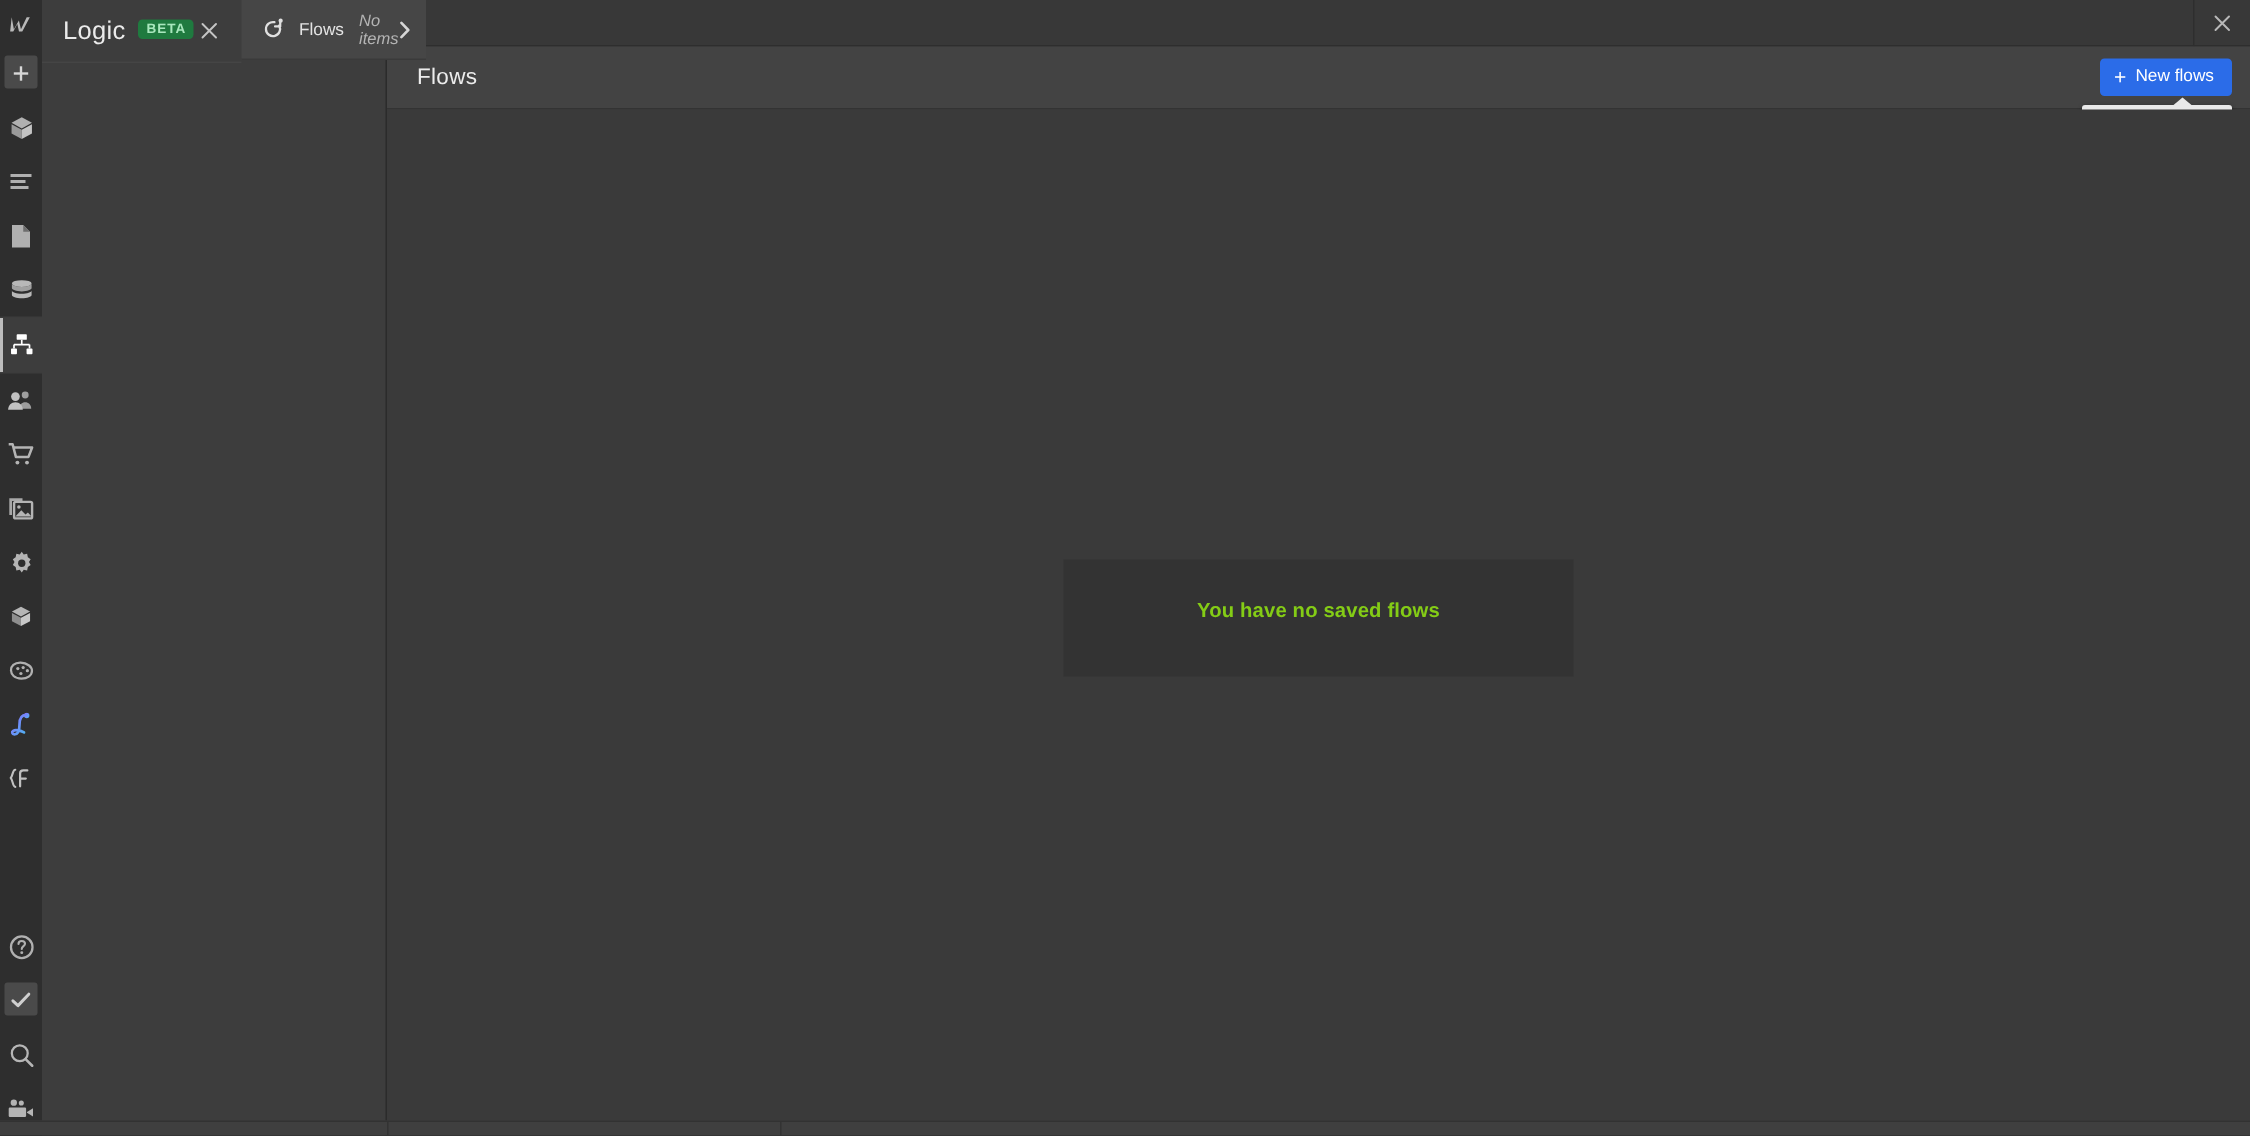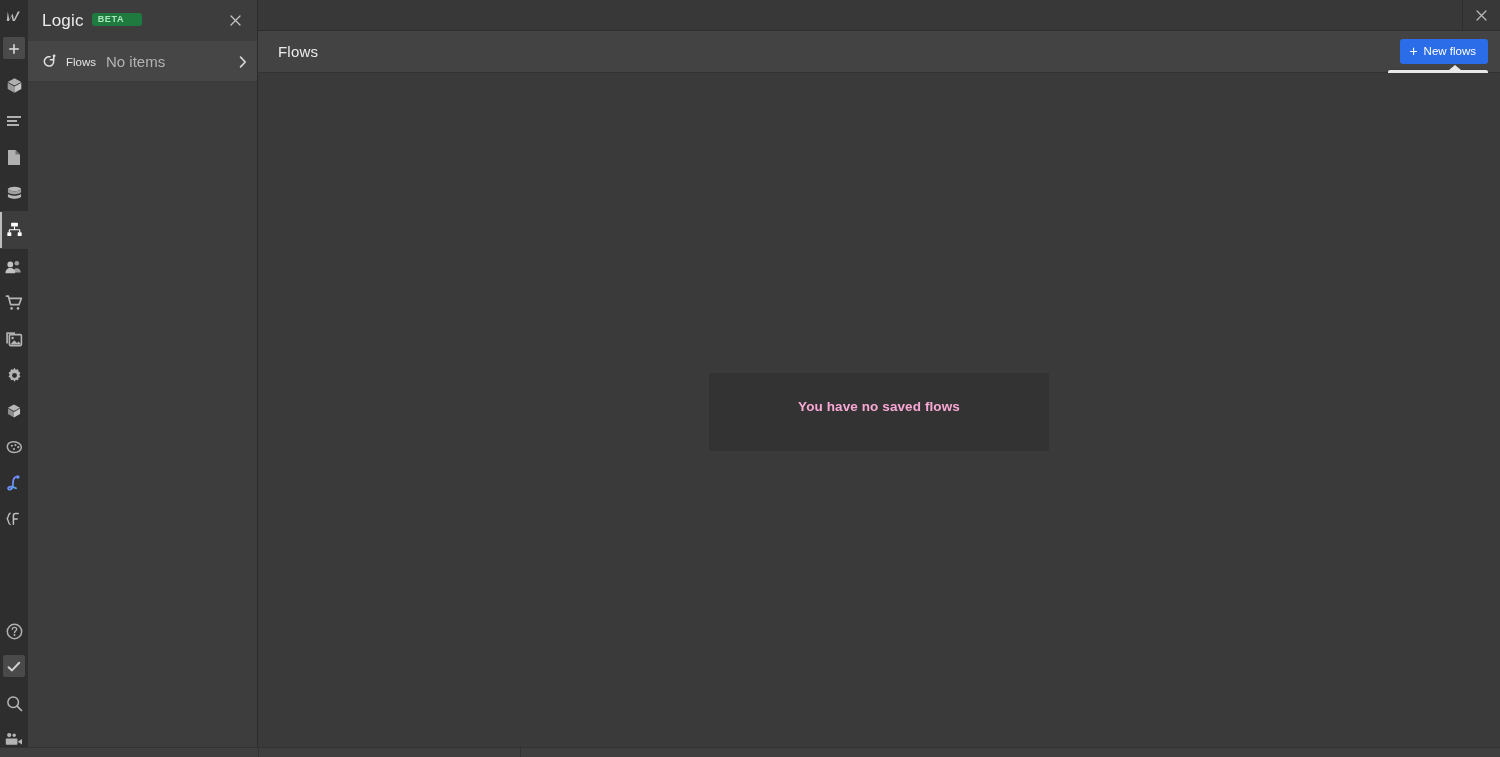--- a/index.html
+++ b/index.html
@@ -68,21 +68,21 @@
   .rail-spacer { flex: 1 1 auto; }
 
   
   .panel {
     width: 230px;
     flex: 0 0 230px;
     height: 757px;
     background: #3d3d3d;
     border-right: 1px solid #2b2b2b;
     display: flex;
-    flex-direction: column;
+    flex-direction: row;
     position: relative;
     z-index: 5;
   }
   .panel-header {
     height: 42px;
     flex: 0 0 42px;
     display: flex;
     align-items: center;
     padding: 0 12px 0 14px;
     border-bottom: 1px solid #454545;
@@ -93,21 +93,21 @@
     font-weight: 400;
     letter-spacing: .2px;
   }
   .beta-badge {
     margin-left: 8px;
     background: #1f7a3f;
     color: #a8e7bd;
     font-size: 9px;
     font-weight: 700;
     letter-spacing: .7px;
-    padding: 2px 18px 2px 6px;
+    padding: 2px 5px 2px 6px;
     border-radius: 3px;
     line-height: 1;
     position: relative;
     top: -1px;
   }
   .panel-close {
     margin-left: auto;
     width: 20px; height: 20px;
     display: flex; align-items: center; justify-content: center;
     cursor: pointer;
@@ -125,23 +125,24 @@
   .panel-row .row-icon {
     width: 18px; display: flex; align-items: center; justify-content: flex-start;
     flex: 0 0 18px;
   }
   .row-label {
     font-size: 11.5px;
     color: #e3e3e3;
     margin-left: 6px;
   }
   .row-meta {
-    font-size: 15px;
+    font-size: 11px;
     color: #b4b4b4;
     margin-left: 10px;
+    font-style: italic;
   }
   .row-chevron { margin-left: auto; display: flex; align-items: center; }
 
   
   .main {
     flex: 1 1 auto;
     height: 757px;
     display: flex;
     flex-direction: column;
     background: #3a3a3a;
@@ -234,21 +235,21 @@
   .empty-card {
     margin-top: 300px;
     width: 340px;
     background: #333333;
     padding: 26px 20px 28px;
     text-align: center;
   }
   .empty-title {
     font-size: 13.5px;
     font-weight: 700;
-    color: #f9a8d4;
+    color: #84cc16;
     margin-bottom: 9px;
     letter-spacing: .1px;
   }
   .empty-sub {
     font-size: 12px;
     color: #b8b8b8;
     letter-spacing: .1px;
   }
 
   .bottombar {

